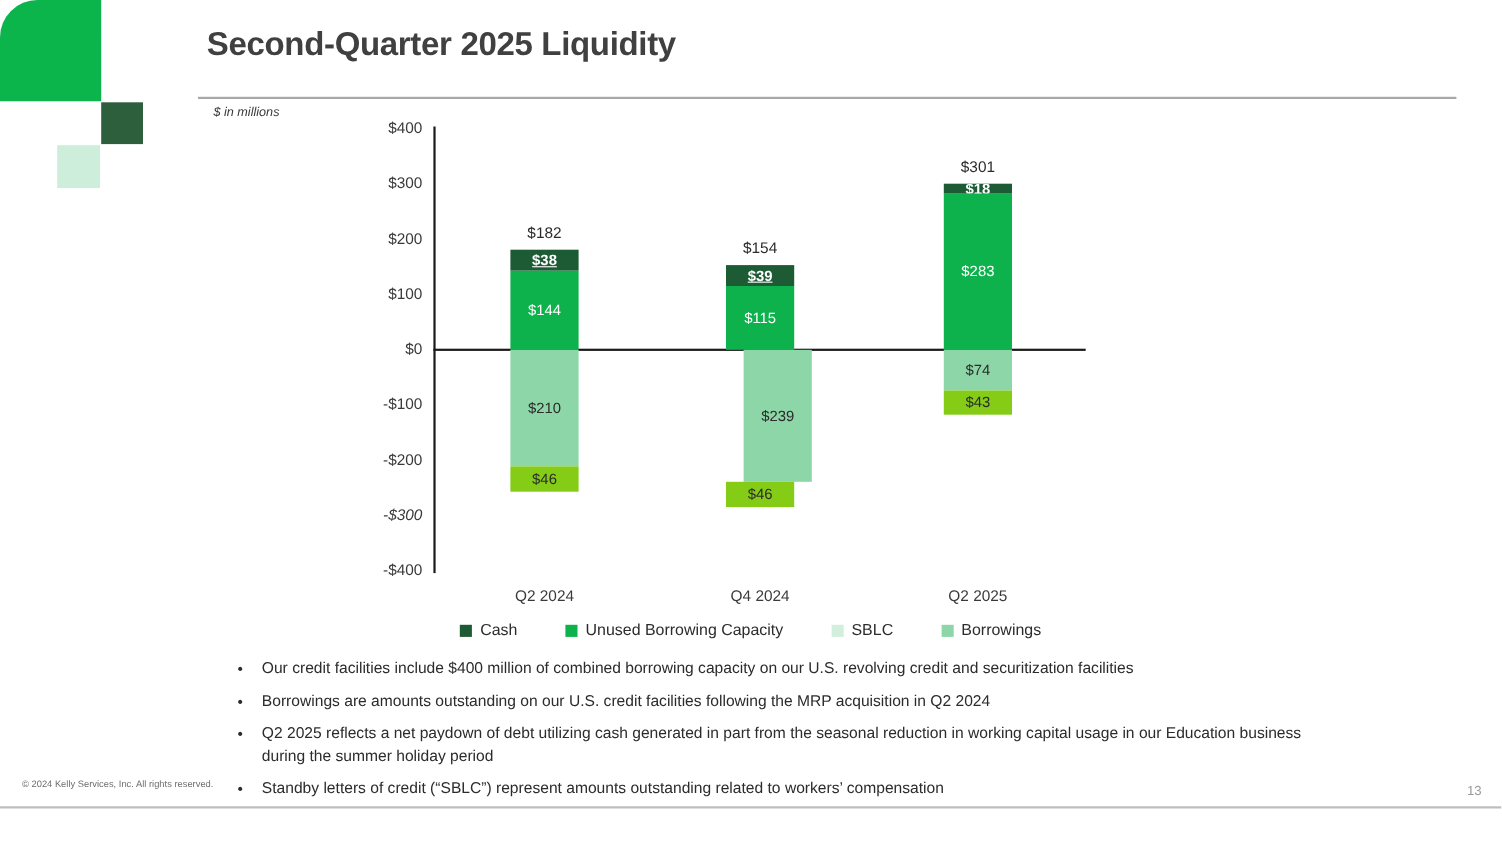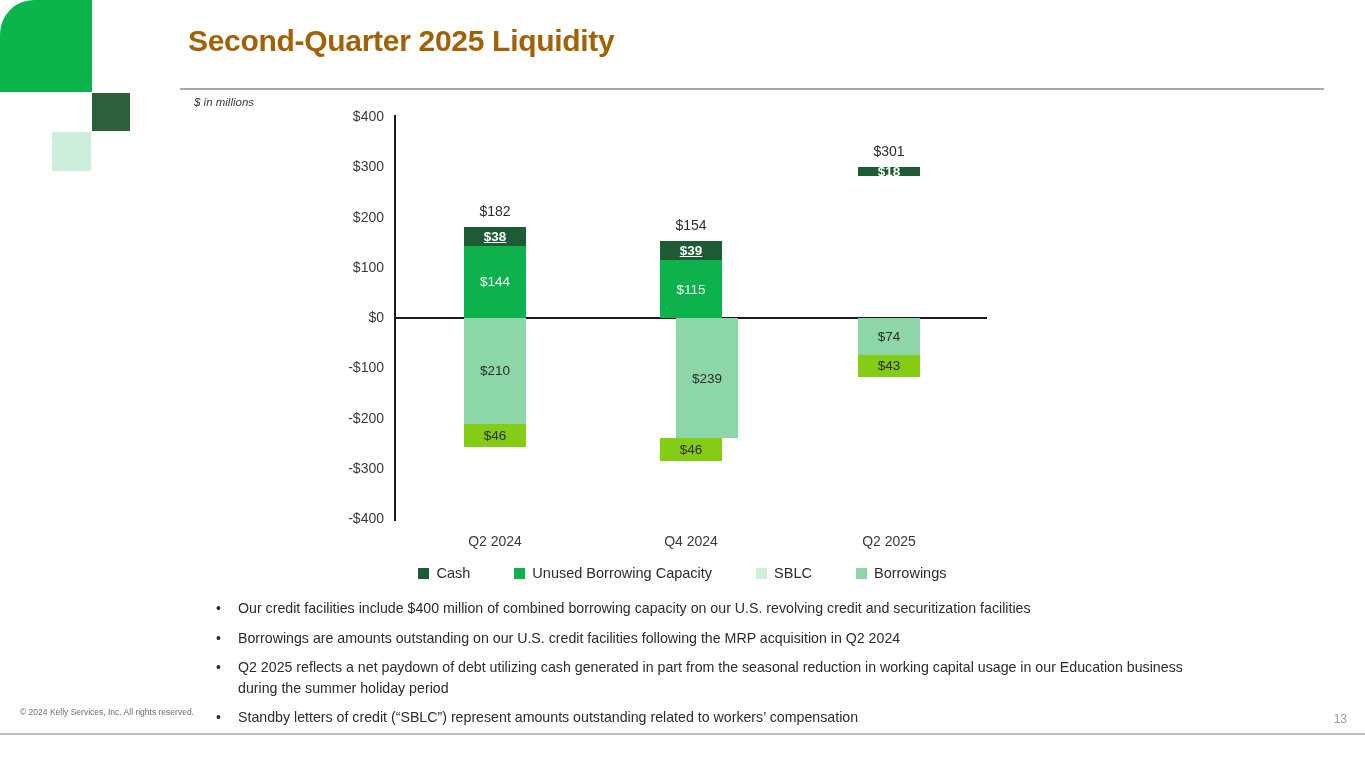--- a/index.html
+++ b/index.html
@@ -30,21 +30,21 @@
   .deco-light {
     position: absolute; left: 52px; top: 132px;
     width: 39px; height: 39px;
     background: #cdeedb;
   }
 
   
   .title {
     position: absolute; left: 188px; top: 24px;
     font-size: 30px; font-weight: bold;
-    color: #a16207;
+    color: #404040;
     letter-spacing: -0.3px;
     white-space: nowrap;
   }
   .title-rule {
     position: absolute; left: 180px; top: 88px;
     width: 1144px; height: 2px;
     background: #a8a8a8;
   }
 
   
@@ -172,39 +172,40 @@
     <div class="y-axis-line"></div>
     <div class="zero-line"></div>
     <div id="yticks">
         <div class="ytick" style="left: 328px; top: 108px;">$400</div>
         <div class="ytick" style="left: 328px; top: 158.25px;">$300</div>
         <div class="ytick" style="left: 328px; top: 208.5px;">$200</div>
         <div class="ytick" style="left: 328px; top: 258.75px;">$100</div>
         <div class="ytick" style="left: 328px; top: 309px;">$0</div>
         <div class="ytick" style="left: 328px; top: 359.25px;">-$100</div>
         <div class="ytick" style="left: 328px; top: 409.5px;">-$200</div>
-        <div class="ytick" style="left: 328px; top: 459.75px;">-$300</div>
+        <div class="ytick" style="left: 328px; top: 459.75px; font-style: italic;">-$300</div>
         <div class="ytick" style="left: 328px; top: 510px;">-$400</div>
       </div>
     <div id="bars">
         <div class="bar-group" style="left: 464px; top: 0px; width: 62px; height: 768px;">
           <div class="seg seg-unused" style="top: 245.64px; height: 72.36px;">$144</div>
           <div class="seg seg-cash" style="top: 226.545px; height: 19.095px;">$38</div>
           <div class="seg seg-borrow" style="top: 318px; height: 105.525px;">$210</div>
           <div class="seg seg-sblc" style="top: 423.525px; height: 23.115px;">$46</div>
           <div class="bar-total" style="top: 202.545px;">$182</div>
         </div>
         <div class="bar-group" style="left: 660px; top: 0px; width: 62px; height: 768px;">
           <div class="seg seg-unused" style="top: 260.212px; height: 57.7875px;">$115</div>
           <div class="seg seg-cash" style="top: 240.615px; height: 19.5975px;">$39</div>
           <div class="seg seg-borrow" style="top: 318px; height: 120.097px; margin-left: 16px;">$239</div>
           <div class="seg seg-sblc" style="top: 438.097px; height: 23.115px;">$46</div>
           <div class="bar-total" style="top: 216.615px;">$154</div>
         </div>
         <div class="bar-group" style="left: 858px; top: 0px; width: 62px; height: 768px;">
+          <div class="seg seg-unused" style="top: 175.792px; height: 142.207px;">$283</div>
           <div class="seg seg-cash" style="top: 166.748px; height: 9.045px;">$18</div>
           <div class="seg seg-borrow" style="top: 318px; height: 37.185px;">$74</div>
           <div class="seg seg-sblc" style="top: 355.185px; height: 21.6075px;">$43</div>
           <div class="bar-total" style="top: 142.748px;">$301</div>
         </div>
       </div>
     <div id="xticks">
         <div class="xtick" style="left: 435px; top: 533px;">Q2 2024</div>
         <div class="xtick" style="left: 631px; top: 533px;">Q4 2024</div>
         <div class="xtick" style="left: 829px; top: 533px;">Q2 2025</div>

